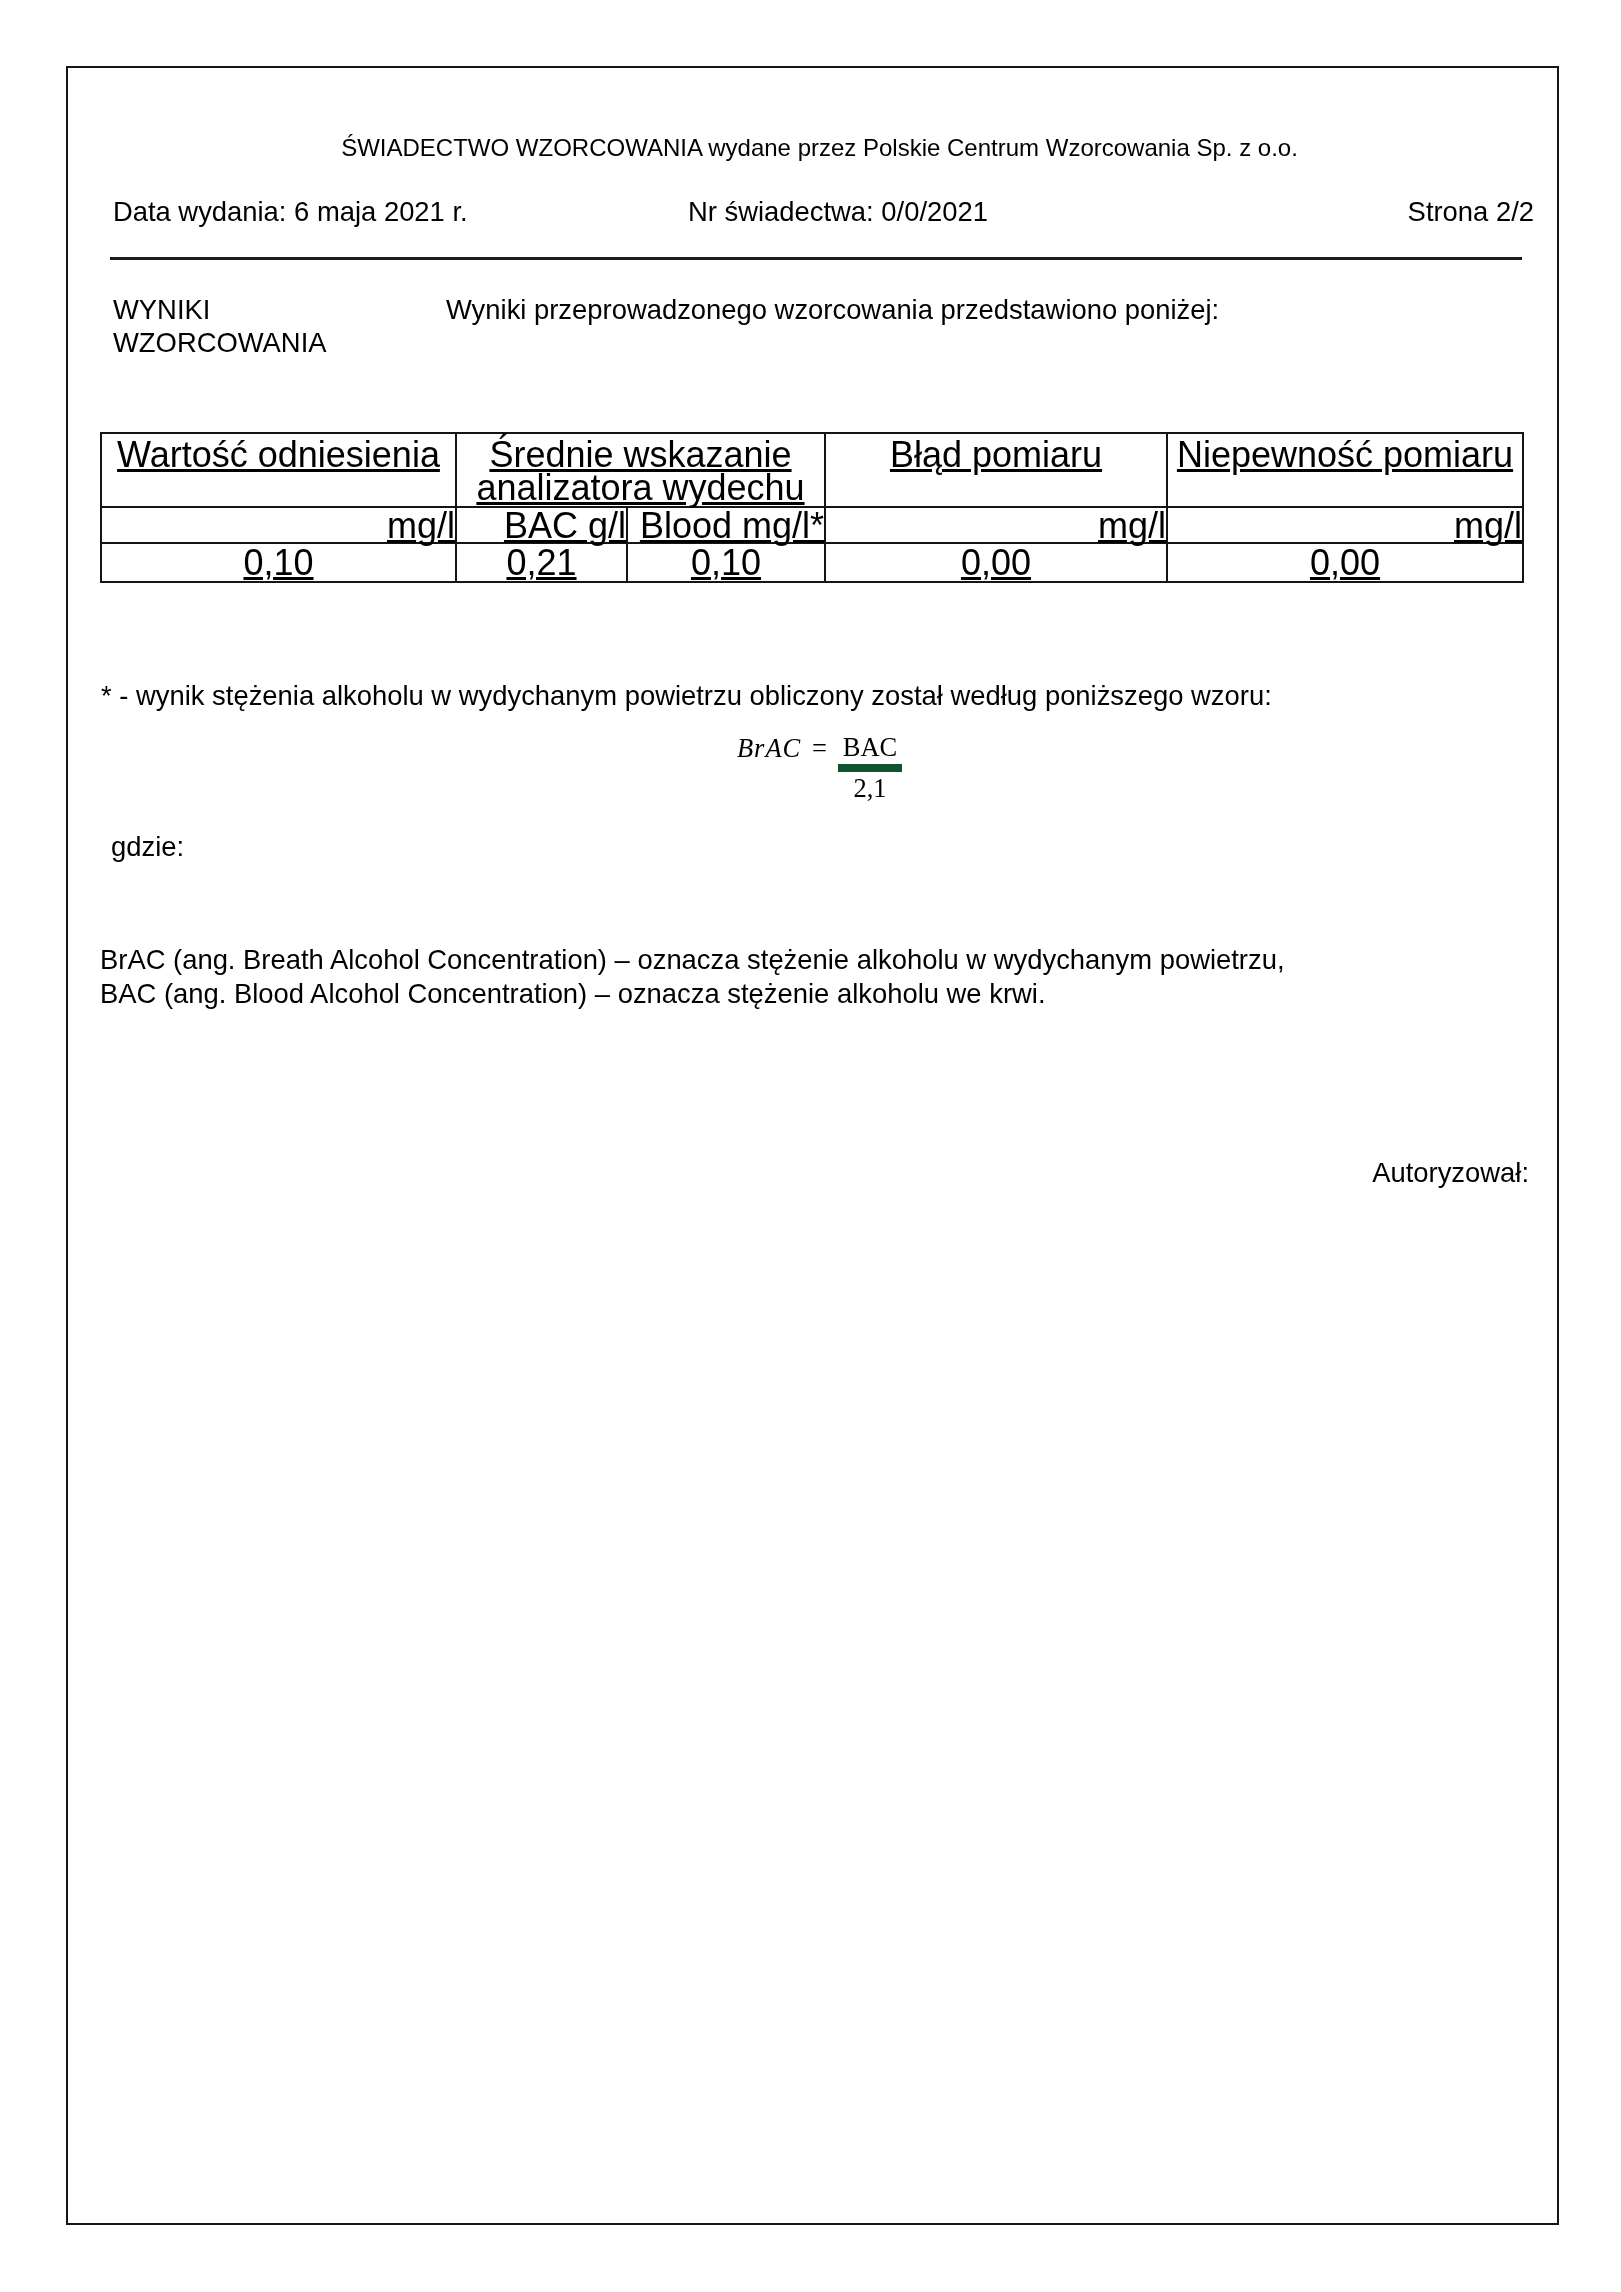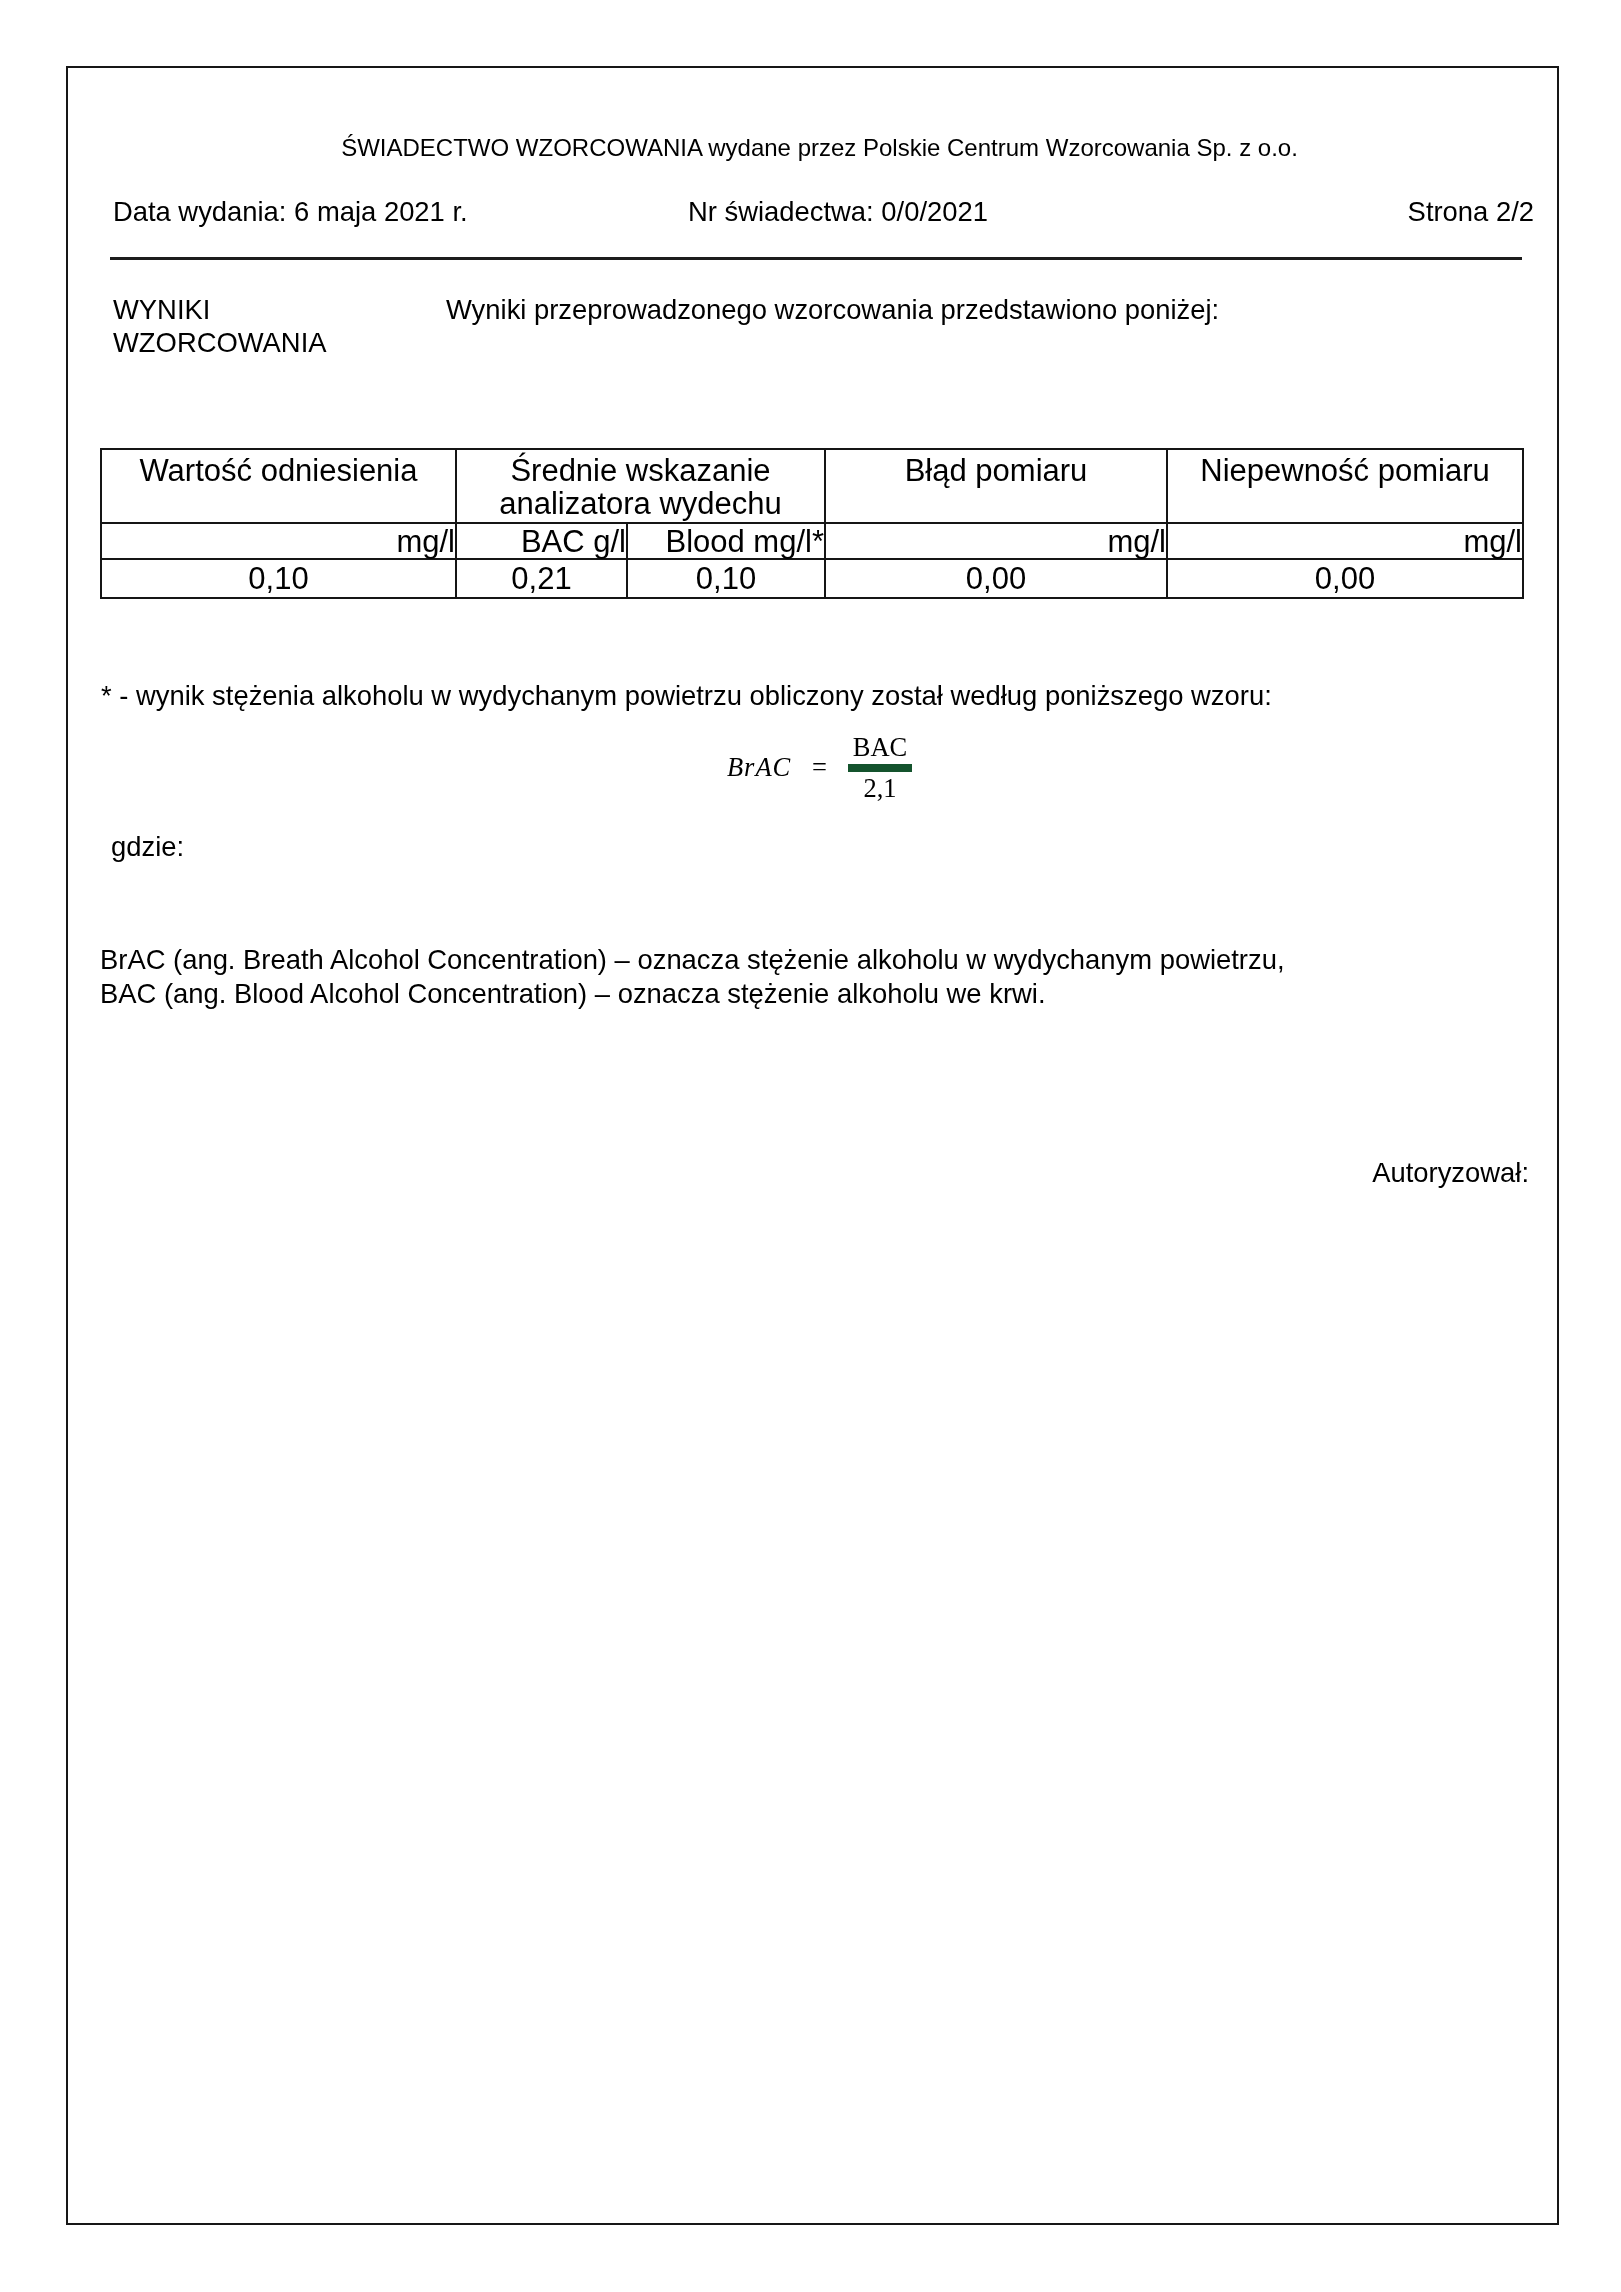--- a/index.html
+++ b/index.html
@@ -50,25 +50,26 @@
   }
   .results-intro {
     position: absolute;
     left: 446px; top: 293px;
     font-size: 27.4px; line-height: 33px;
     white-space: nowrap;
   }
 
   table.results {
     position: absolute;
-    left: 100px; top: 448px;
+    left: 100px; top: 432px;
     width: 1421px;
     border-collapse: collapse;
     table-layout: fixed;
-    font-size: 31px;
+    font-size: 36px;
+    text-decoration: underline;
   }
   table.results td {
     border: 2px solid #151515;
     text-align: center;
     padding: 0;
     line-height: 33px;
   }
   tr.hdr td   { height: 74px; vertical-align: top; padding-top: 3.9px; }
   tr.units td { height: 36px; vertical-align: middle; text-align: right; }
   tr.data td  { height: 39px; vertical-align: middle; }
@@ -77,23 +78,23 @@
   .footnote {
     position: absolute;
     left: 101px; top: 679px;
     font-size: 27.4px; line-height: 33px;
     white-space: nowrap;
   }
 
   .formula {
     position: absolute;
     left: 110px; top: 733px; width: 1419px;
-    display: flex; justify-content: center; align-items: center;
+    display: flex; justify-content: center; align-items: flex-start;
     font-family: "Liberation Serif", serif;
-    font-size: 26.5px; color: #000; gap: 10px;
+    font-size: 26.5px; color: #000;
   }
   .formula .lhs { font-style: italic; letter-spacing: 1px; }
   .formula .eq  { margin: 0 10.8px; }
   .frac { display: inline-block; text-align: center; vertical-align: middle; }
   .frac .num {
     display: block; 
     border-bottom: 8px solid #14532d;
     padding: 0 4.9px 2.9px 4.9px; line-height: 28px;
   }
   .frac .den { display: block; padding-top: 2px; line-height: 28px; }

